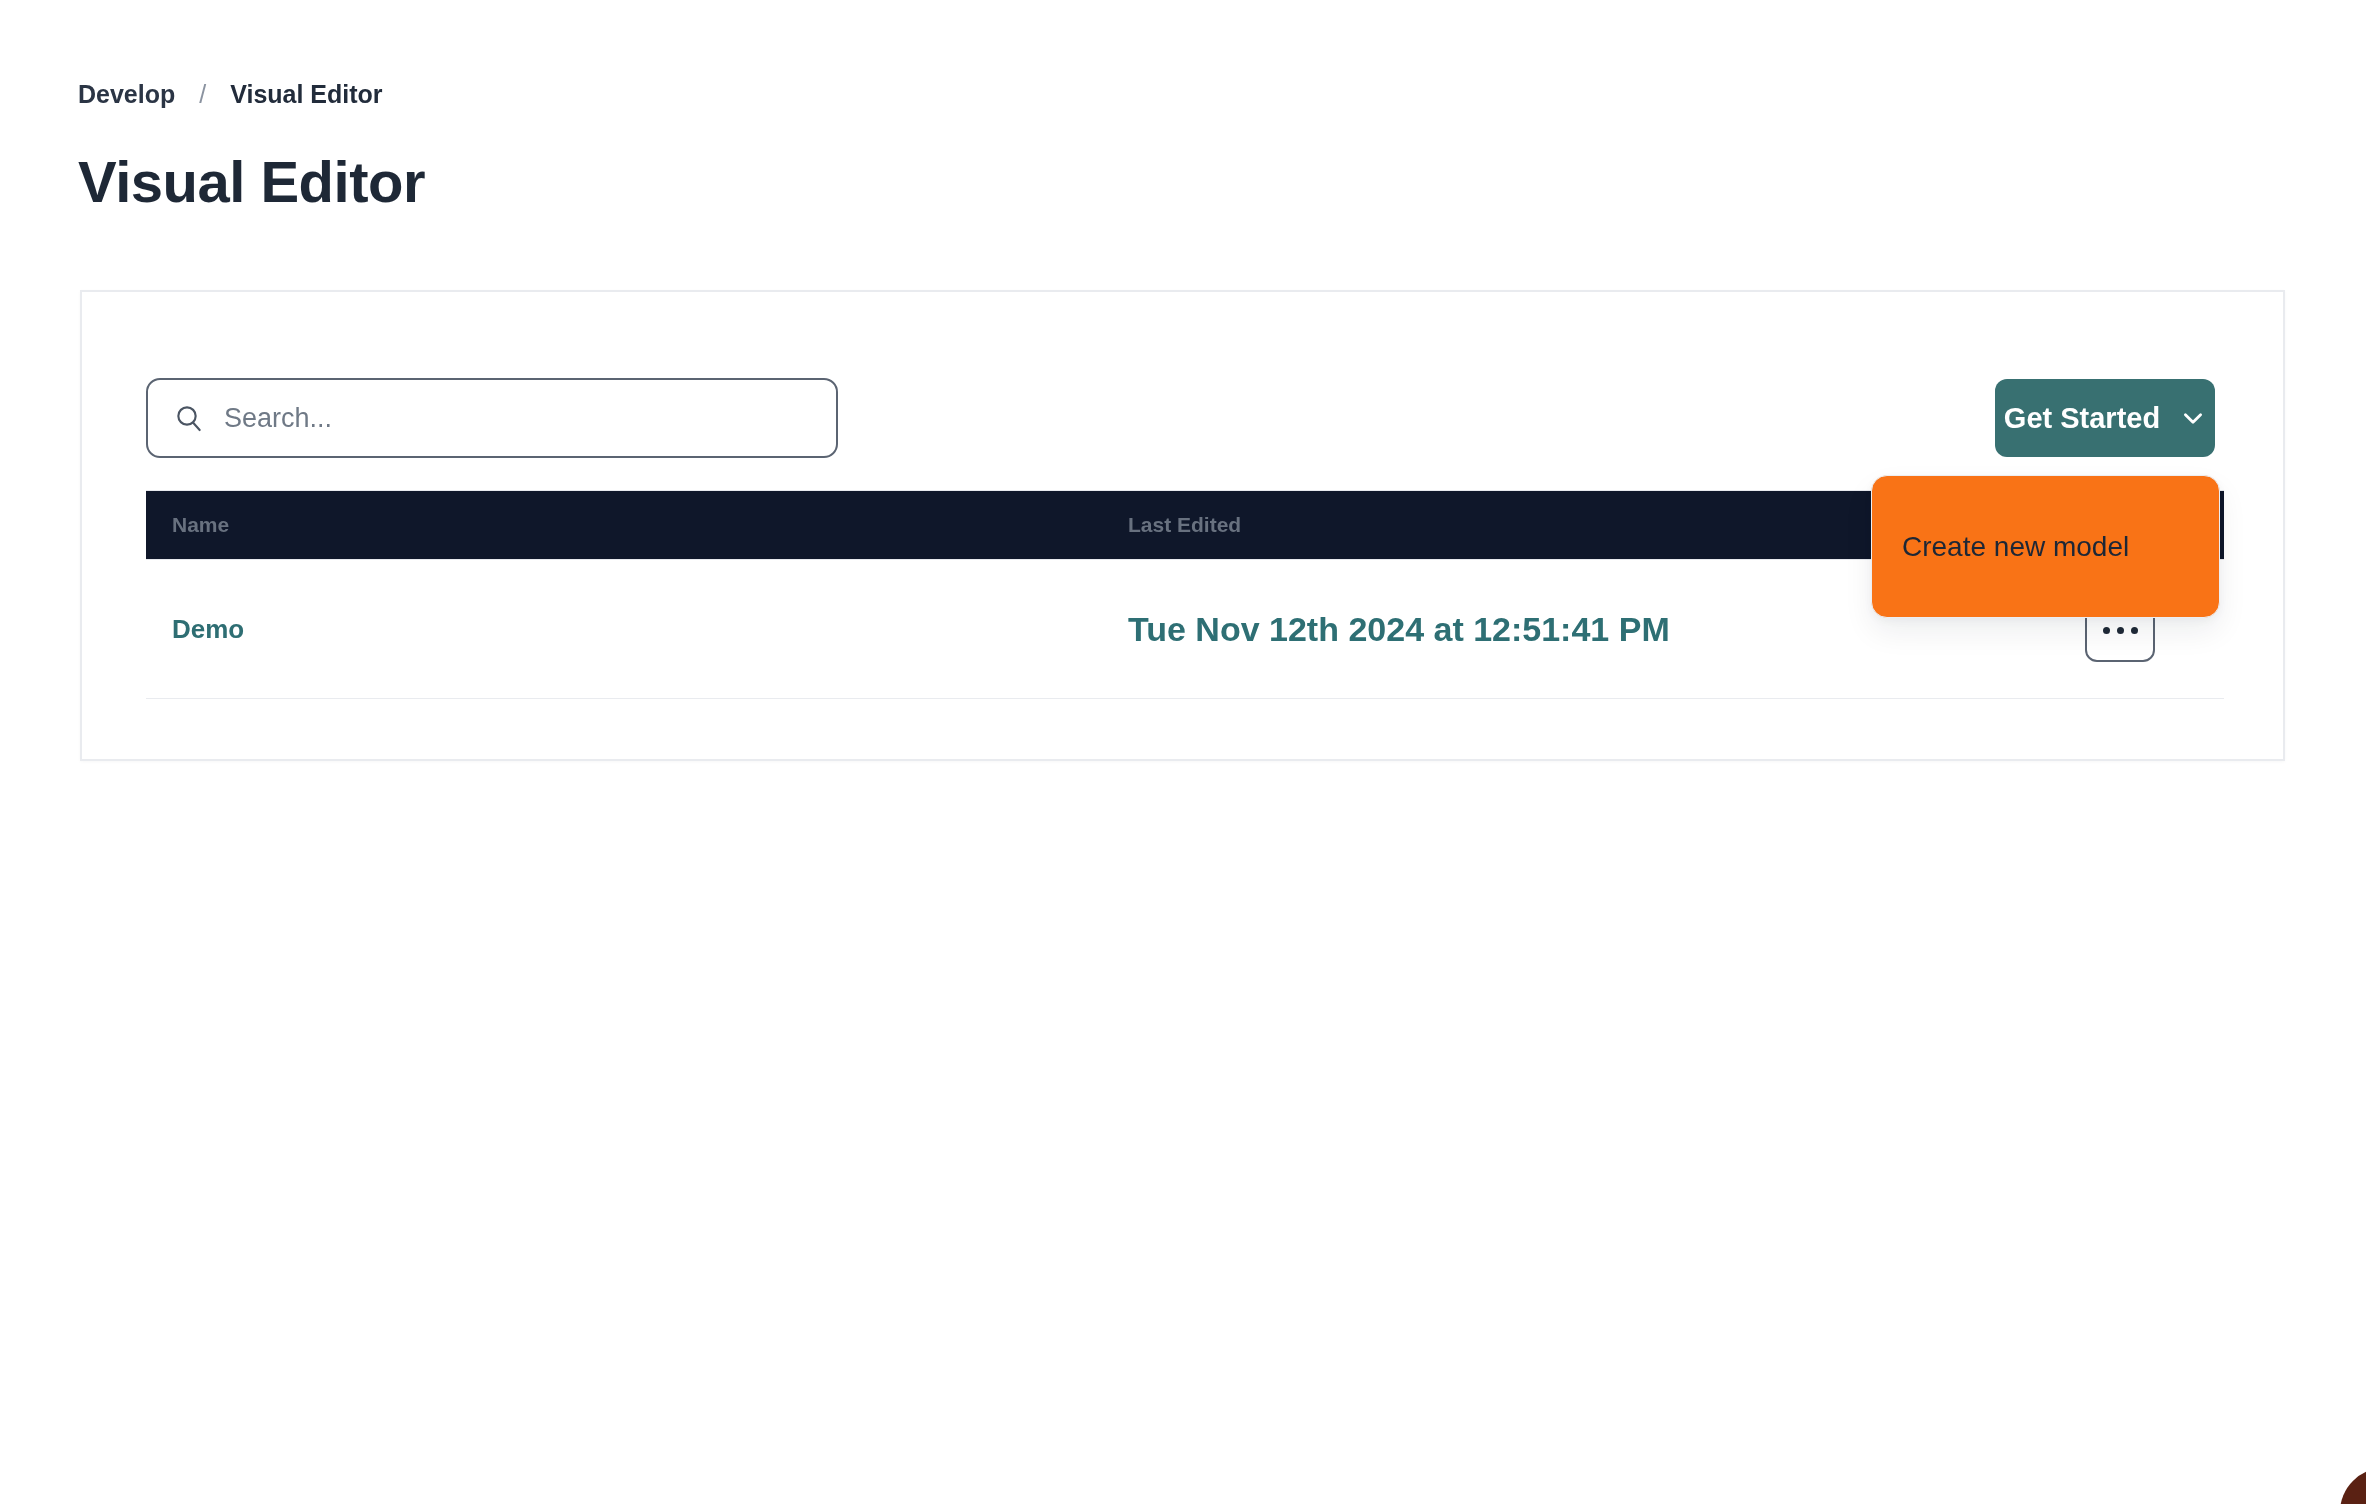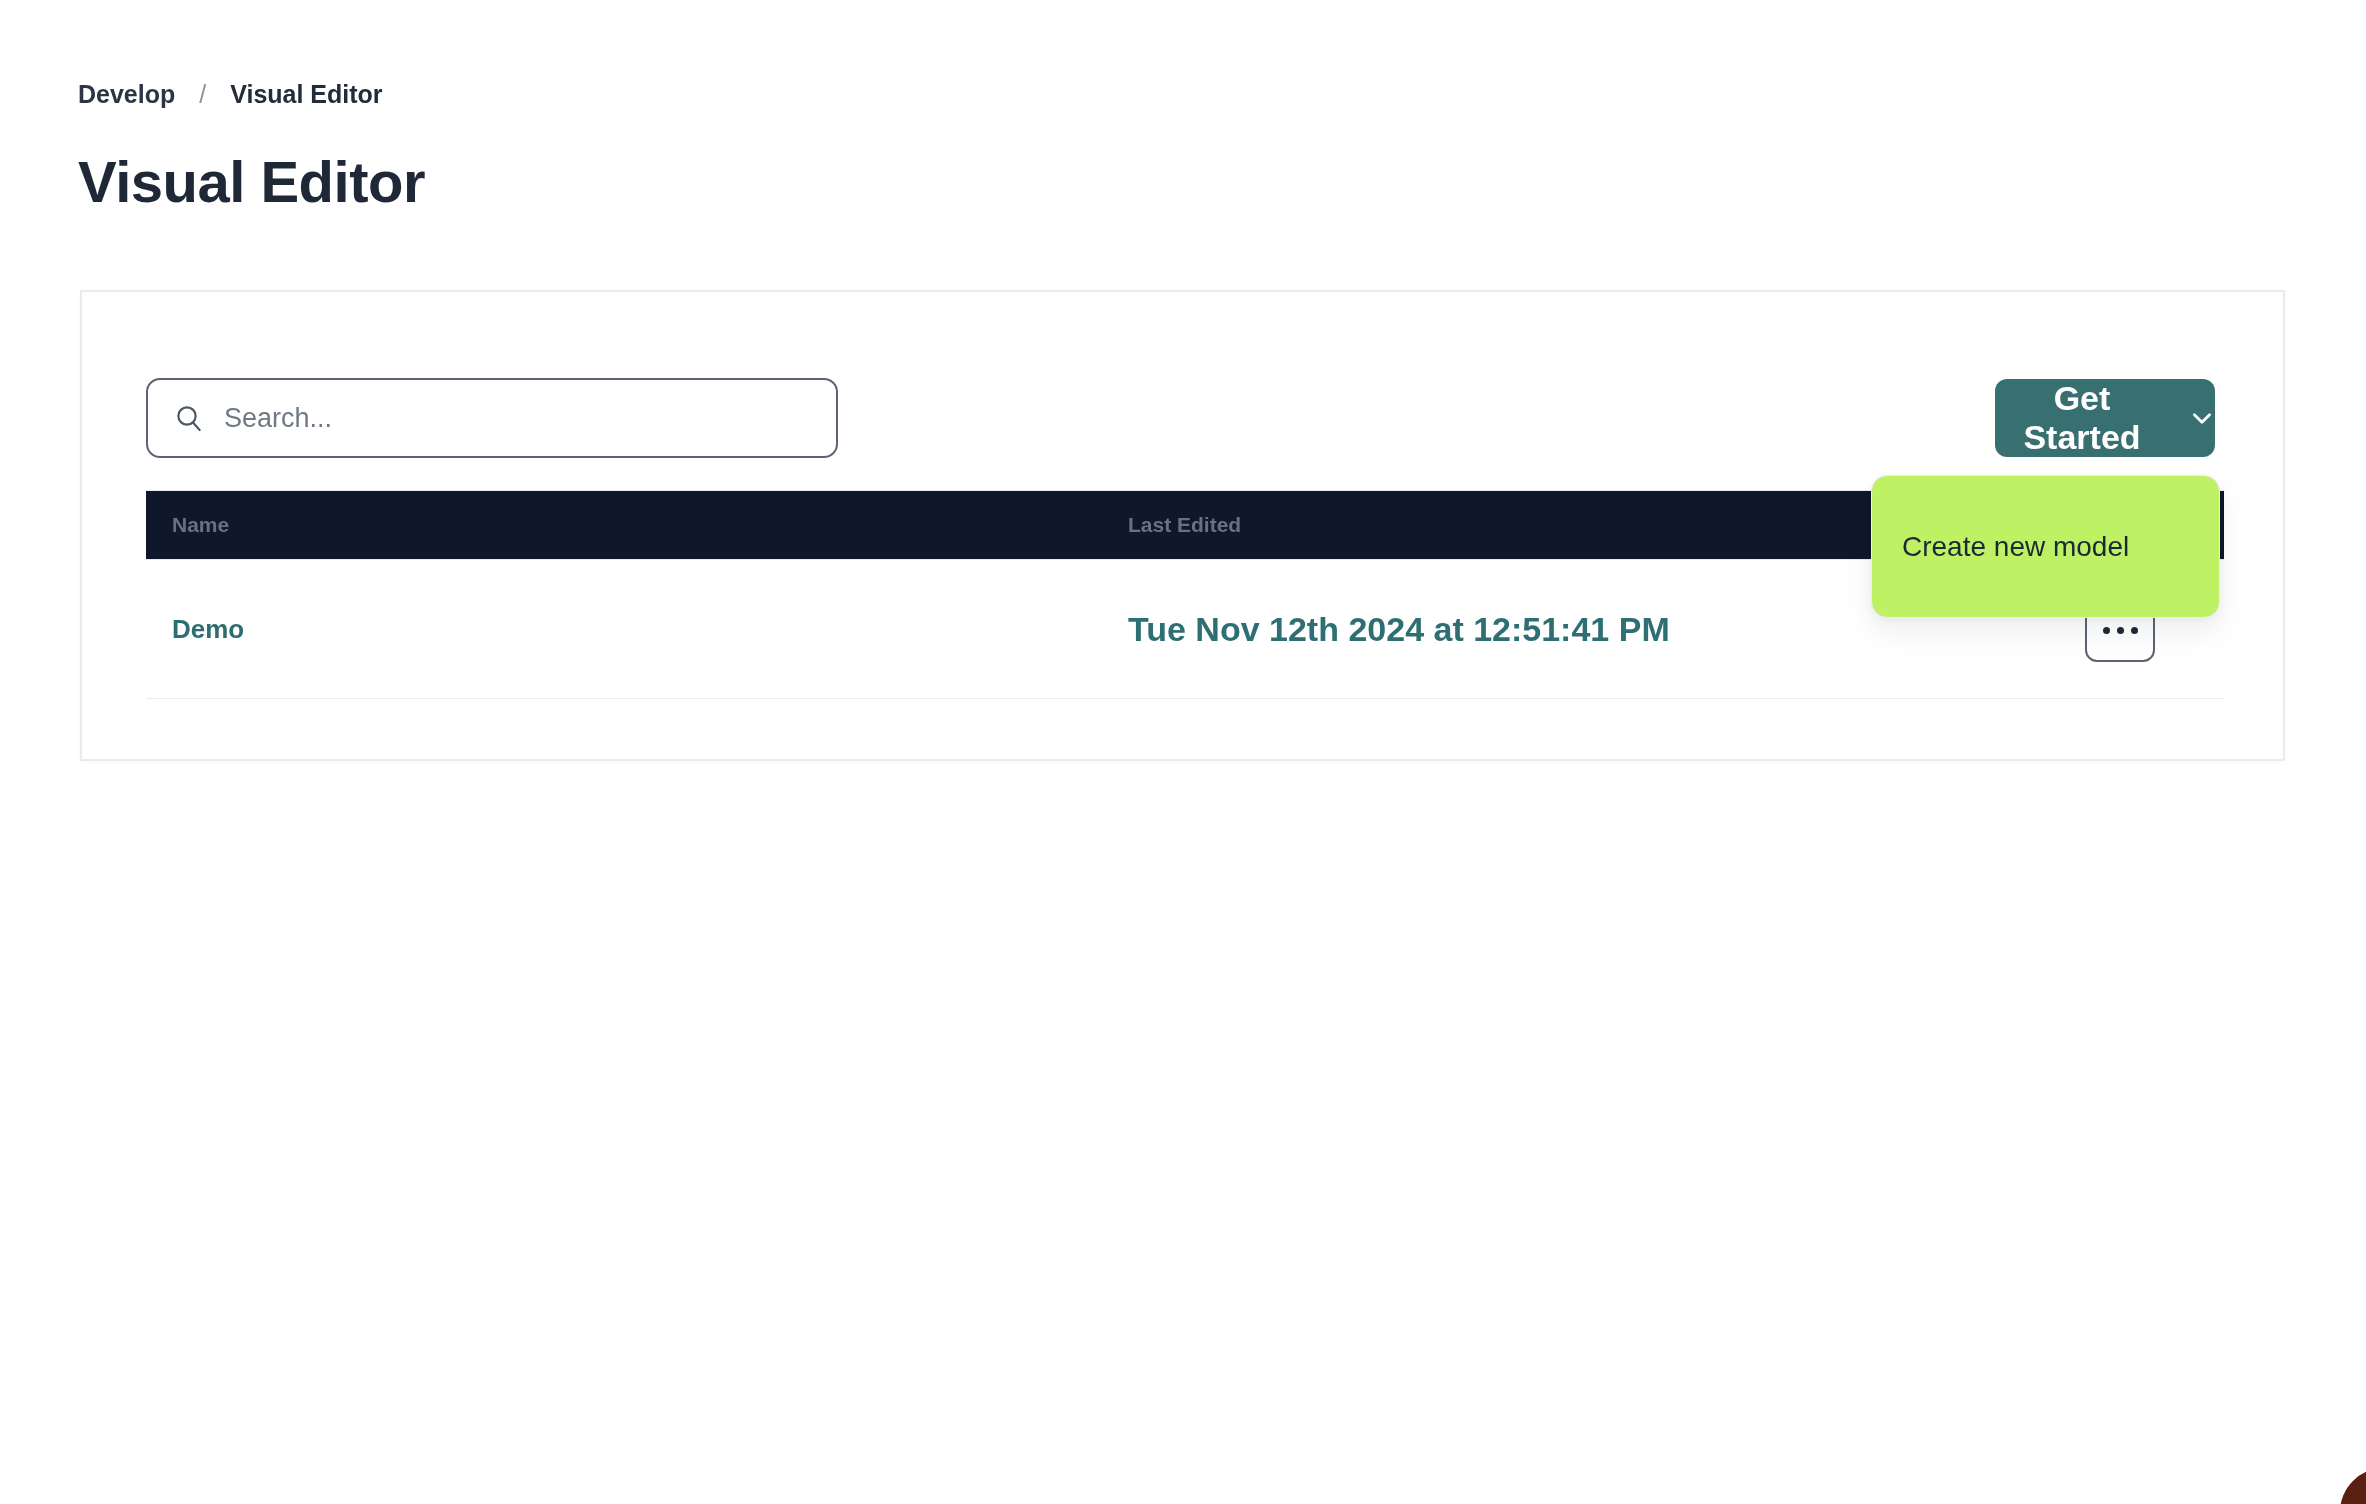--- a/index.html
+++ b/index.html
@@ -58,21 +58,21 @@
     background: transparent;
   }
   .search-input::placeholder { color: #6f7986; opacity: 1; }
 
   
   .get-started-btn {
     position: absolute; left: 1913px; top: 87px;
     width: 220px; height: 78px;
     background: #387071;
     border: none; border-radius: 12px;
-    color: #ffffff; font-size: 34px; font-weight: 600;
+    color: #ffffff; font-size: 29px; font-weight: 600;
     font-family: inherit;
     display: flex; align-items: center; justify-content: center; gap: 20px;
     cursor: pointer;
   }
 
   
   .table-header {
     position: absolute; left: 64px; top: 198px;
     width: 2078px; height: 70px;
     background: #0f172a;
@@ -110,21 +110,21 @@
   }
   .row-actions-btn .dot {
     width: 7px; height: 7px; border-radius: 50%;
     background: #1f2937;
   }
 
   
   .dropdown-menu {
     position: absolute; left: 1871px; top: 475px;
     width: 349px; height: 143px;
-    background: #bef264;
+    background: #f97316;
     border: 1.5px solid #eceef2;
     border-radius: 16px;
     box-shadow: 0 14px 30px rgba(16,24,40,0.07), 0 3px 8px rgba(16,24,40,0.04);
     z-index: 20;
     display: flex; flex-direction: column; justify-content: center;
     padding: 8px 0;
   }
   .dropdown-item {
     height: 62px; line-height: 62px;
     padding-left: 30px;

